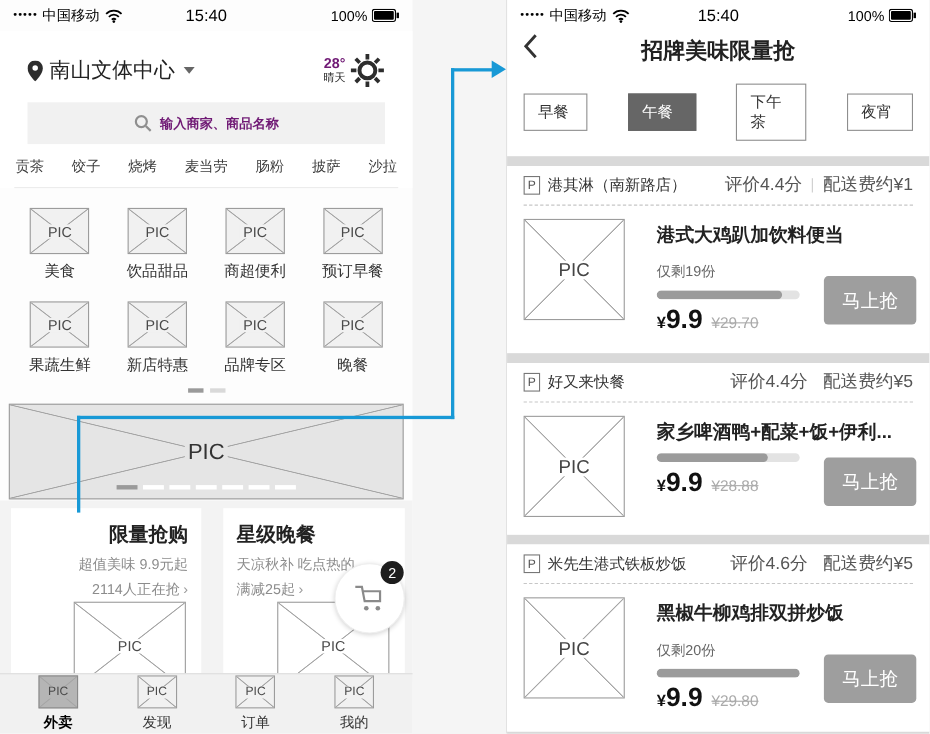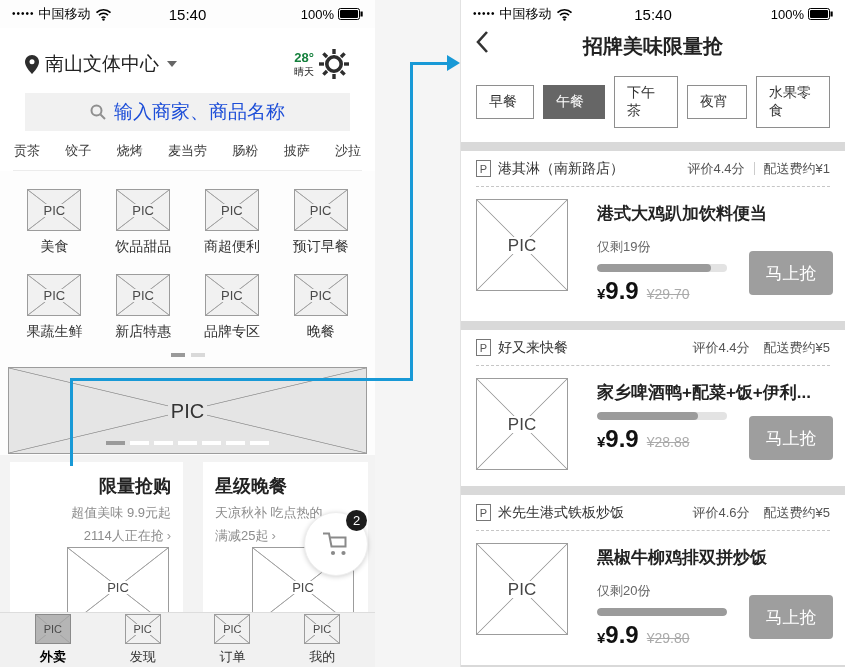--- a/index.html
+++ b/index.html
@@ -24,24 +24,24 @@
 
   
   .phone-left { left:0; width:375px; }
   .lp-header { background:#fff; padding:20px 25px 0; }
   .loc-row { display:flex; align-items:center; }
   .pin { margin-right:6px; }
   .loc-name { font-size:19px; color:#222; }
   .caret { width:0; height:0; border-left:5px solid transparent; border-right:5px solid transparent; border-top:6px solid #666; margin-left:8px; }
   .weather { margin-left:auto; display:flex; align-items:center; gap:4px; }
   .weather-txt { text-align:right; line-height:1.1; }
-  .w-temp { font-size:13px; font-weight:bold; color:#15803d; }
+  .w-temp { font-size:13px; font-weight:bold; color:#701a75; }
   .w-desc { font-size:10px; color:#222; }
   .searchbar { margin-top:13px; height:38px; background:#f1f1f1; display:flex; align-items:center; justify-content:center; gap:8px; }
-  .searchbar .ph { font-size:19px; color:#1d4ed8; }
+  .searchbar .ph { font-size:12px; color:#701a75;font-weight:bold; }
   .hotwords { display:flex; justify-content:space-between; align-items:center; height:40px; padding:0 0 2px; font-size:13px; color:#3c3c3c;
               margin:0 -12px; padding:0 1px; border-bottom:1px solid #ececec; }
   .hotword { cursor:pointer; }
 
   .grid { display:grid; grid-template-columns:repeat(4,1fr); row-gap:18px; padding:18px 10px 0; justify-items:center; }
   .gcell { display:flex; flex-direction:column; align-items:center; cursor:pointer; }
   .gcell .xph { width:54px; height:42px; }
   .gcell .glabel { margin-top:7px; font-size:14px; color:#333; }
 
   .dots { display:flex; justify-content:center; gap:6px; margin:12px 0 10px; }
@@ -87,21 +87,21 @@
   .filters { display:flex; justify-content:space-between; align-items:center; padding:12px 15px 14px; }
   .chip { border:1px solid #8e8e8e; background:#fff; color:#333; font-size:14px; padding:7px 12px; text-align:left; cursor:pointer; }
   .chip-0 { width:58px; } .chip-1 { width:62px; } .chip-2 { width:64px; } .chip-3 { width:60px; } .chip-4 { width:74px; }
   .chip.active { background:#666; border-color:#666; color:#fff; }
   .fatline { height:9px; background:#d9d9d9; }
 
   .section { position:relative; background:#fff; }
   .shop-row { height:35px; display:flex; align-items:center; padding:0 15px; }
   .p-icon { width:15px; height:17px; border:1px solid #777; font-size:11px; color:#555; display:flex; align-items:center; justify-content:center; margin-right:7px; }
   .shop-name { font-size:14px; color:#333; }
-  .shop-meta { margin-left:auto; display:flex; align-items:center; font-size:13px; color:#555; }
+  .shop-meta { margin-left:auto; display:flex; align-items:center; font-size:16px; color:#555; }
   .meta-sep { width:1px; height:13px; background:#ccc; margin:0 9px; }
   .meta-gap { width:14px; }
   .dashed { margin:0 15px; border-top:1px dashed #c6c6c6; }
   .dish-row { display:flex; padding:12px 15px 16px; }
   .dish-pic { width:92px; height:92px; --pb:#fff; flex:0 0 auto; }
   .dish-pic > span { font-size:17px; color:#444; }
   .dish-info { margin-left:29px; padding-top:3px; }
   .dish-name { font-size:17px; font-weight:bold; color:#222; }
   .dish-remaining { margin-top:13px; font-size:13px; color:#666; }
   .progress { margin-top:8px; width:130px; height:8px; background:#e3e3e3; border-radius:4px; overflow:hidden; }
@@ -359,21 +359,20 @@
         </svg>
       </div>
       <div class="nav-title">招牌美味限量抢</div>
     </div>
 
     <div class="filters">
       <div class="chip chip-0">早餐</div>
       <div class="chip chip-1 active">午餐</div>
       <div class="chip chip-2">下午茶</div>
       <div class="chip chip-3">夜宵</div>
-      <div class="chip chip-4">水果零食</div>
     </div>
 
     <div class="fatline"></div>
 
     <div class="section">
       <div class="shop-row">
         <span class="p-icon">P</span>
         <span class="shop-name">港其淋（南新路店）</span>
         <span class="shop-meta">
           <span>评价4.4分</span>

